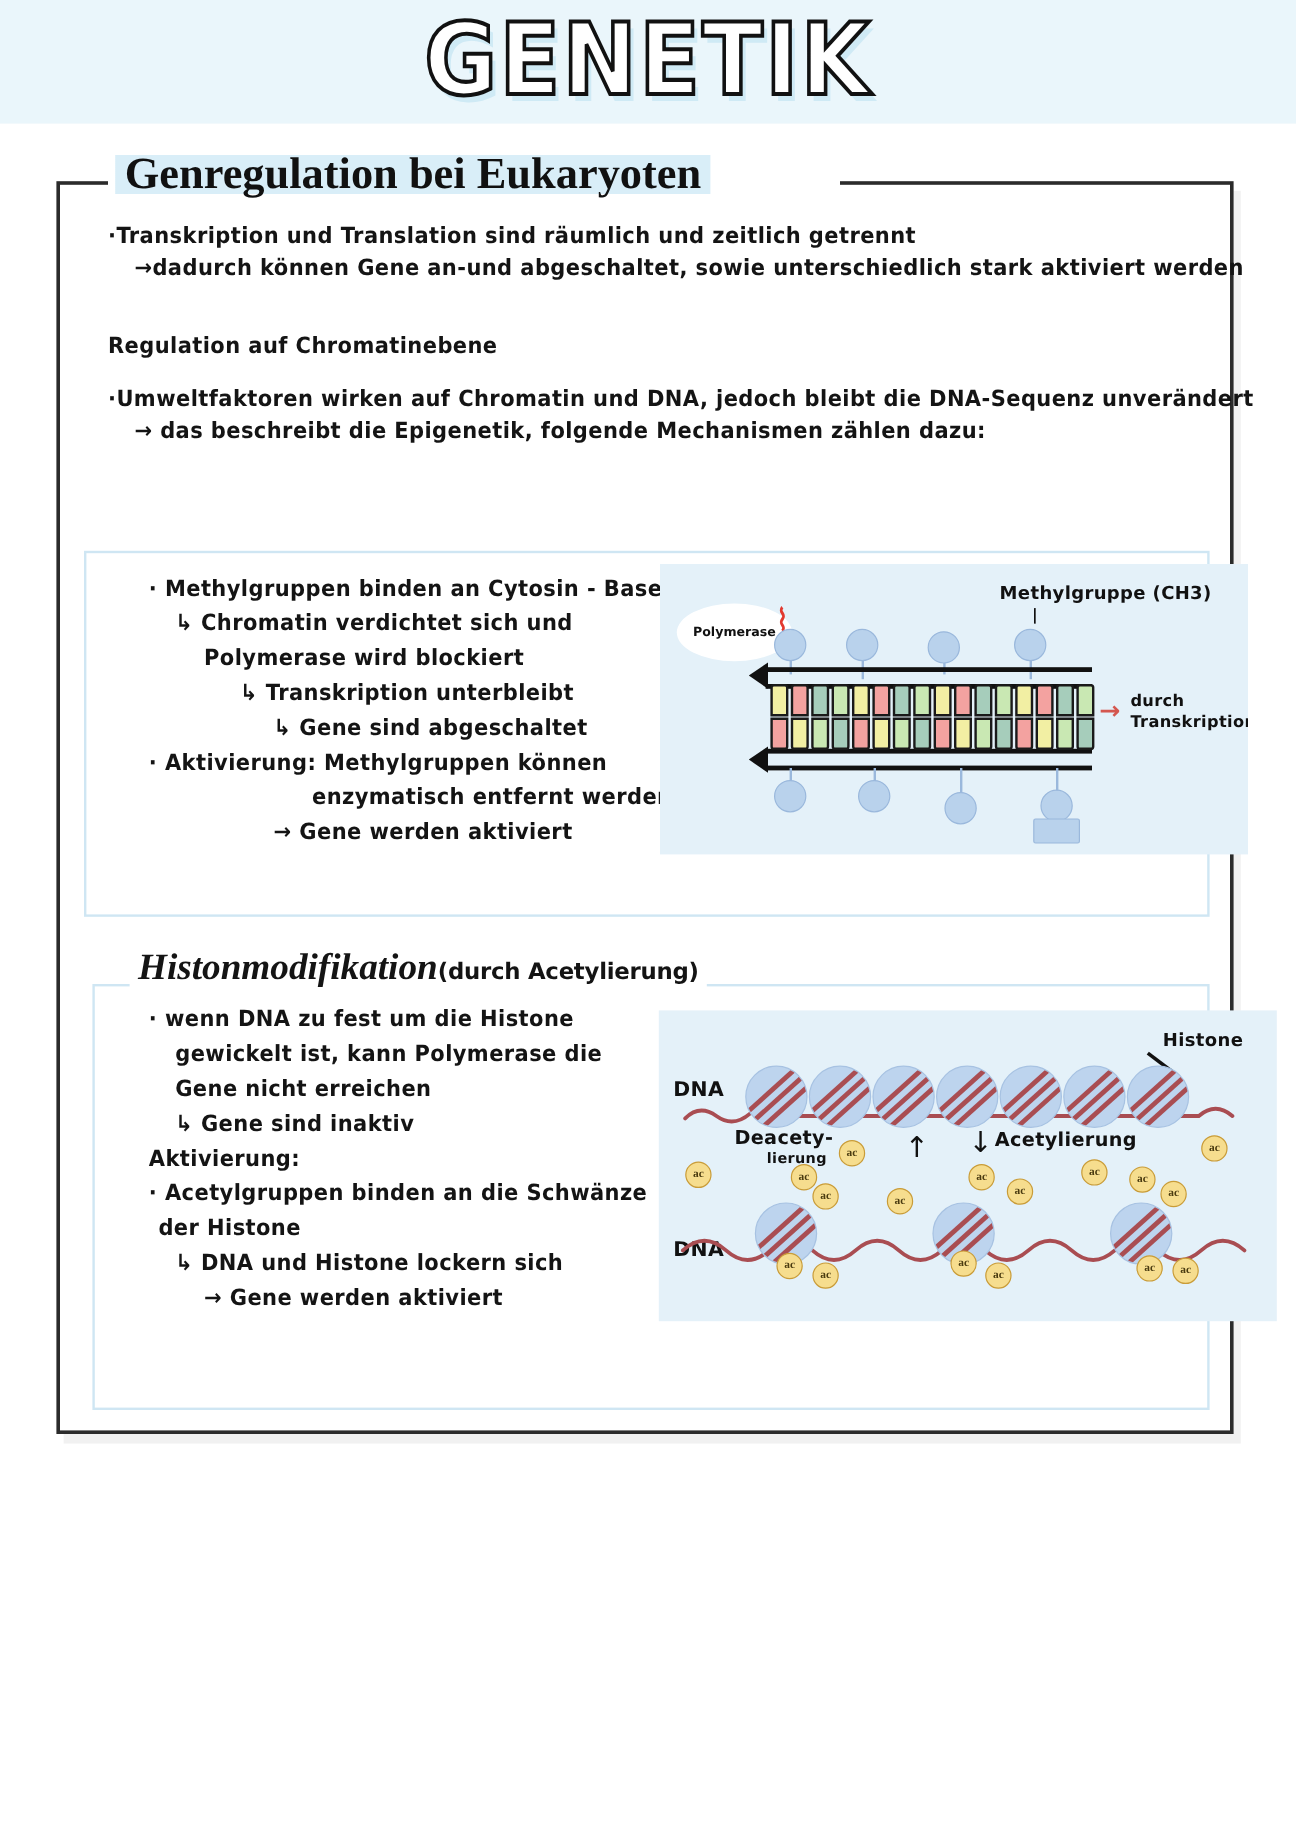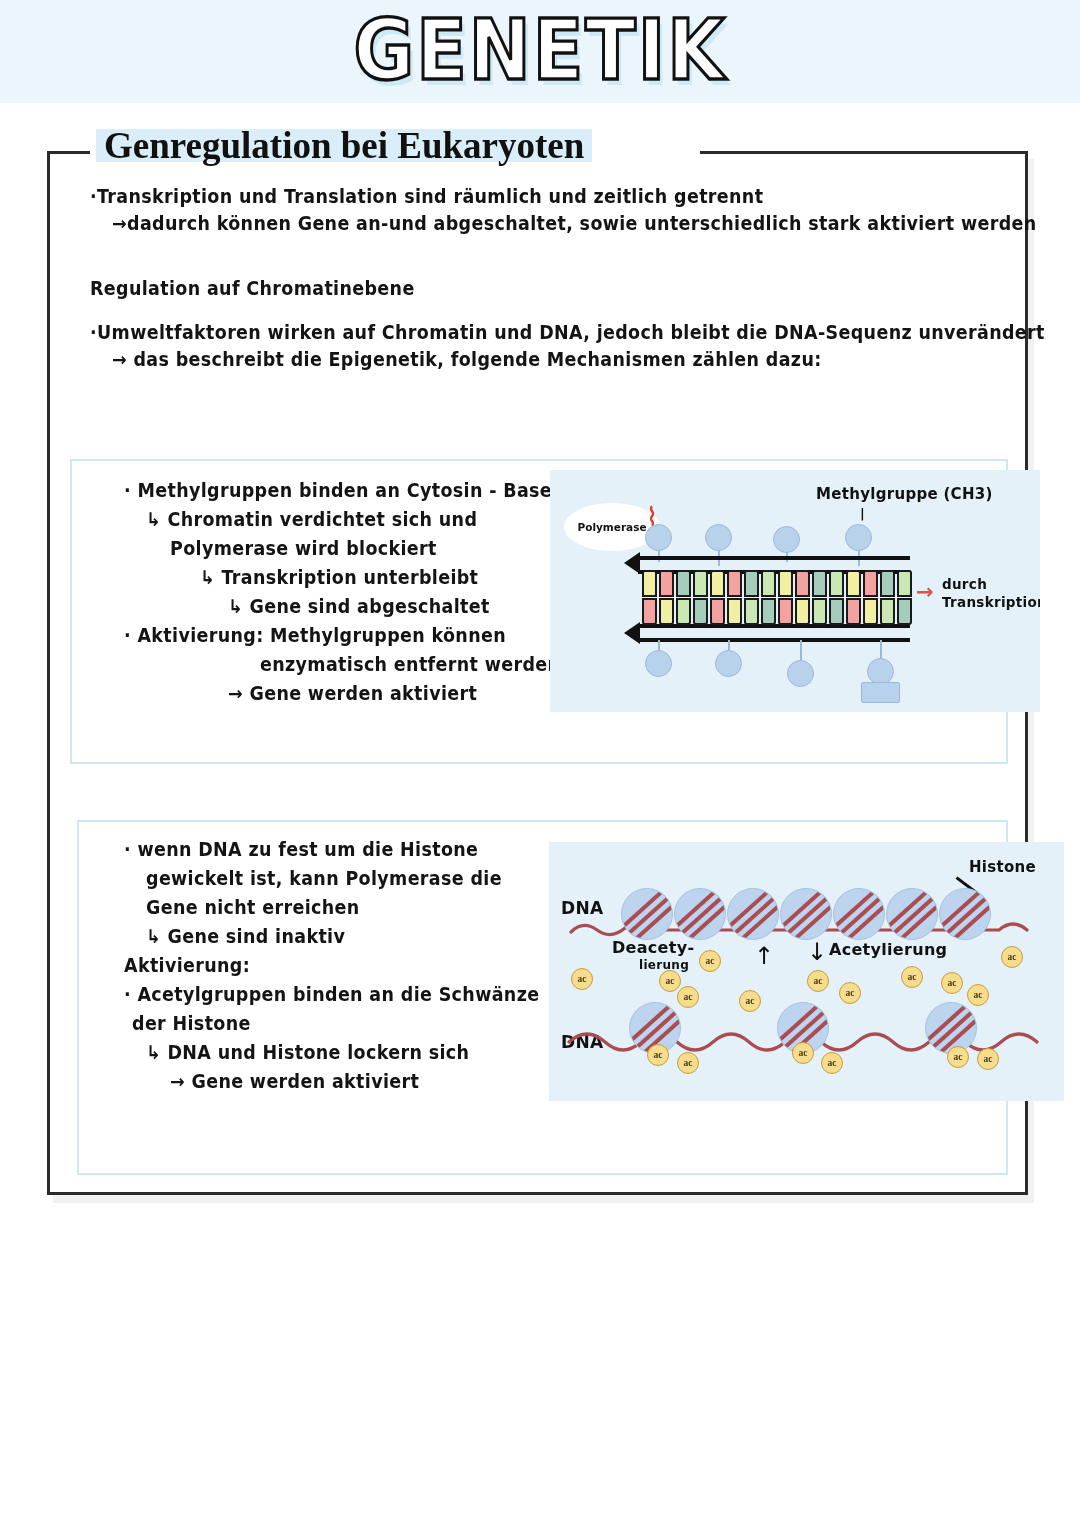--- a/index.html
+++ b/index.html
@@ -319,21 +319,21 @@
       <div class="hw line ind4">→ Gene werden aktiviert</div>
     </div>
 
     <div class="diagram" id="diagram-methyl">
 
       <div class="poly-bubble">
         <span>Polymerase</span>
       </div>
       <div class="bolt">⌇</div>
 
-      <div class="dlabel" style="left:266px; top:15px; font-size:15px;">Methylgruppe (CH3)</div>
+      <div class="dlabel" style="left:283px; top:15px; font-size:15px;">Methylgruppe (CH3)</div>
       <div class="dlabel" style="left:310px; top:36px; font-size:13px;">|</div>
 
       <div class="mstem" style="left:108px; top:72px; height:20px;"></div>
       <div class="mgroup" style="left:95px; top:54px;"></div>
       <div class="mstem" style="left:168px; top:72px; height:24px;"></div>
       <div class="mgroup" style="left:155px; top:54px;"></div>
       <div class="mstem" style="left:236px; top:72px; height:20px;"></div>
       <div class="mgroup" style="left:223px; top:56px;"></div>
       <div class="mstem" style="left:308px; top:72px; height:24px;"></div>
       <div class="mgroup" style="left:295px; top:54px;"></div>
@@ -393,20 +393,23 @@
       <div class="mstem" style="left:330px; top:170px; height:20px;"></div>
       <div class="legend-circ" style="left:317px; top:188px;"></div>
       <div class="legend-rect" style="left:311px; top:212px;"></div>
 
       <div class="red-arrow" style="left:366px; top:110px;">→</div>
       <div class="dlabel" style="left:392px; top:106px; font-size:13.5px;">durch</div>
       <div class="dlabel" style="left:392px; top:124px; font-size:13.5px;">Transkription</div>
     </div>
   </div>
 
+  <div class="sub-heading" style="left:58px; top:634px;">
+    <span>Histonmodifikation</span><span class="paren">(durch Acetylierung)</span>
+  </div>
 
   <div class="panel" id="panel-histon">
 
     <div class="panel-text" style="left:45px; top:18px;">
       <div class="hw line">· wenn DNA zu fest um die Histone</div>
       <div class="hw line ind1">gewickelt ist, kann Polymerase die</div>
       <div class="hw line ind1">Gene nicht erreichen</div>
       <div class="hw line ind1">↳ Gene sind inaktiv</div>
       <div class="hw line" style="padding-left:0;">Aktivierung:</div>
       <div class="hw line">· Acetylgruppen binden an die Schwänze</div>

